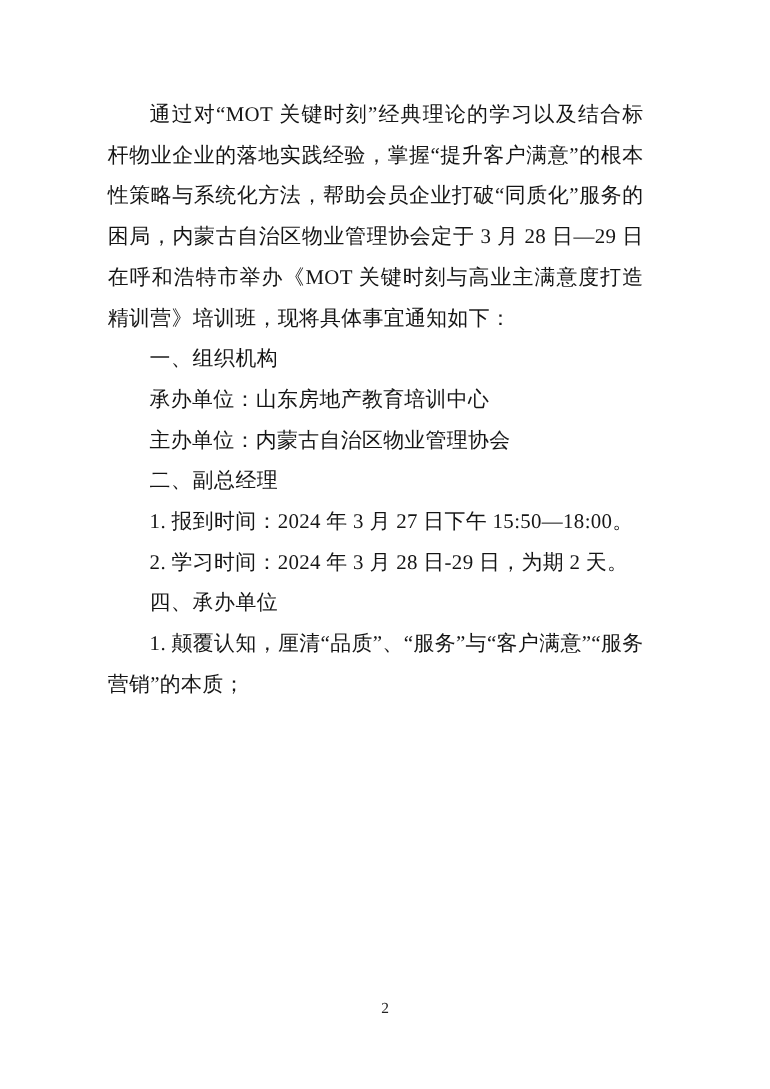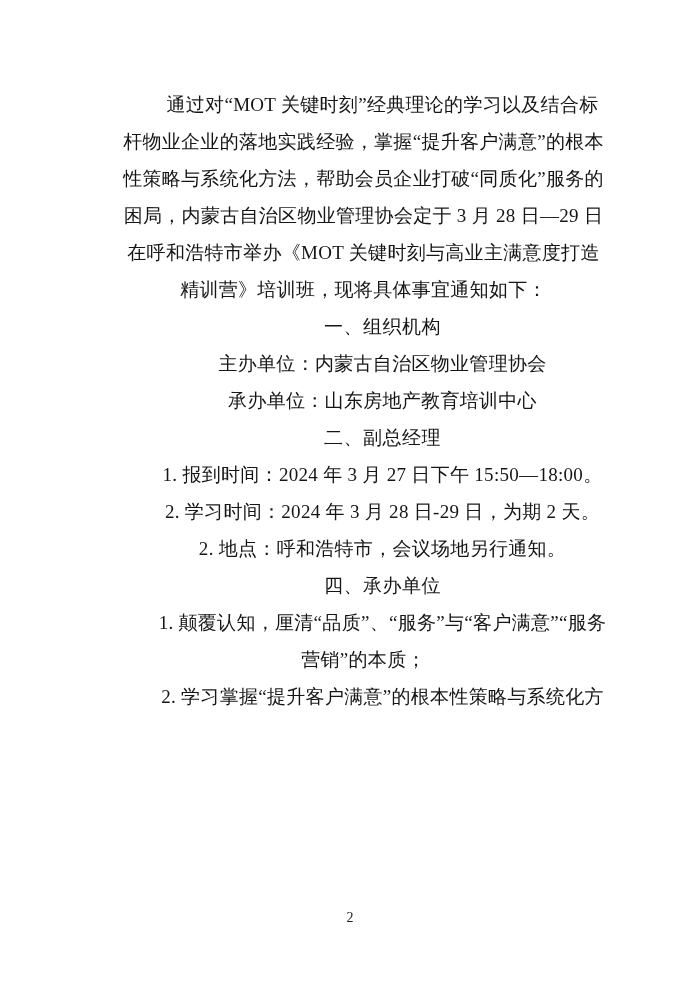--- a/index.html
+++ b/index.html
@@ -11,32 +11,31 @@
     position: relative;
     width: 700px;
     height: 990px;
     background: #ffffff;
     overflow: hidden;
     color: #151515;
     font-family: "Liberation Serif", "DejaVu Serif", serif;
   }
   .doc-body {
     position: absolute;
-    left: 120px;
+    left: 98px;
     top: 86px;
     width: 487px;
   }
   .doc-body p,
   .doc-body h2 {
     margin: 0;
     padding: 0;
     font-size: 19px;
     line-height: 37px;
     font-weight: normal;
-    text-align: center;
   }
   .body-par {
     text-align: justify;
     text-justify: inter-ideograph;
     text-indent: 2em;
     letter-spacing: 0.3px;
   }
   .heading {
     font-family: "Liberation Sans", "DejaVu Sans", sans-serif;
     font-weight: bold;
@@ -56,29 +55,27 @@
 </style>
 </head>
 <body>
 
 <div class="page">
   <div class="doc-body">
 
     <p class="body-par">通过对“MOT 关键时刻”经典理论的学习以及结合标杆物业企业的落地实践经验，掌握“提升客户满意”的根本性策略与系统化方法，帮助会员企业打破“同质化”服务的困局，内蒙古自治区物业管理协会定于 3 月 28 日—29 日在呼和浩特市举办《MOT 关键时刻与高业主满意度打造精训营》培训班，现将具体事宜通知如下：</p>
 
     <h2 class="heading">一、组织机构</h2>
+    <p class="body-par">承办单位：山东房地产教育培训中心</p>
     <p class="body-par">主办单位：内蒙古自治区物业管理协会</p>
-    <p class="body-par">承办单位：山东房地产教育培训中心</p>
 
     <h2 class="heading">二、副总经理</h2>
 
     <p class="body-par">1. 报到时间：2024 年 3 月 27 日下午 15:50—18:00。</p>
     <p class="body-par">2. 学习时间：2024 年 3 月 28 日-29 日，为期 2 天。</p>
-    <p class="body-par">2. 地点：呼和浩特市，会议场地另行通知。</p>
 
     <h2 class="heading">四、承办单位</h2>
     <p class="body-par">1. 颠覆认知，厘清“品质”、“服务”与“客户满意”“服务营销”的本质；</p>
-    <p class="body-par">2. 学习掌握“提升客户满意”的根本性策略与系统化方</p>
 
   </div>
 
   <div class="page-number">2</div>
 </div>
 
 </body></html>

